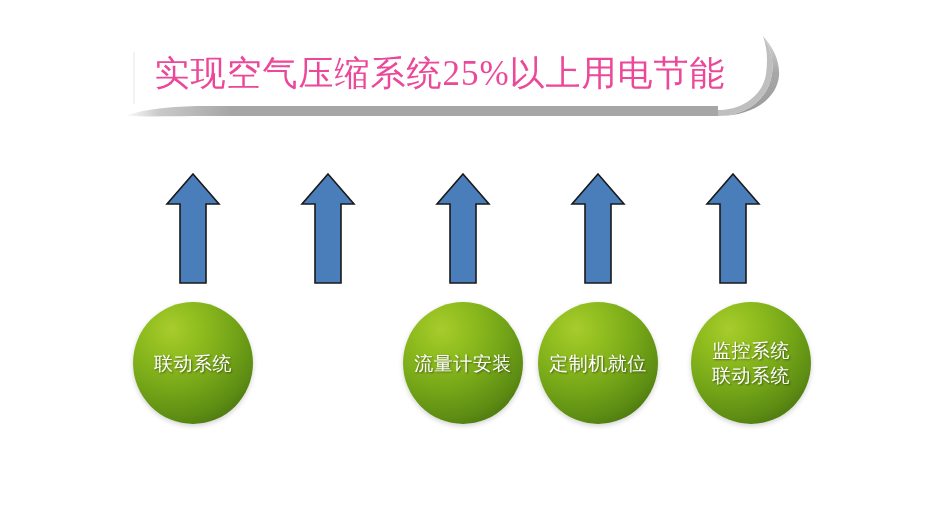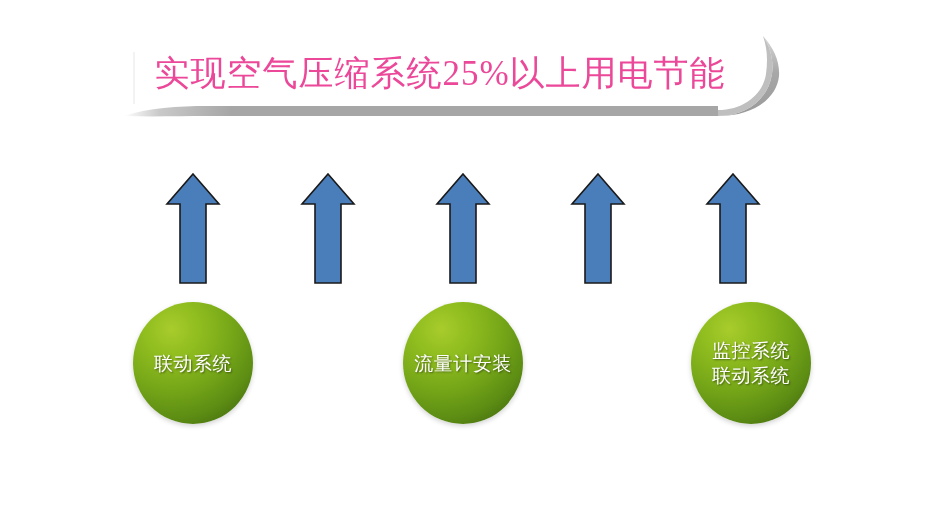--- a/index.html
+++ b/index.html
@@ -142,18 +142,21 @@
       <polygon points="28,2 54,32 41,32 41,111 15,111 15,32 2,32" fill="#4a7ebb" stroke="#1a1a1a" stroke-width="1.6" stroke-linejoin="miter"></polygon>
     </svg>
   </div>
 
   <div class="node" style="left:133px">
     <span class="node-label">联动系统</span>
   </div>
   <div class="node" style="left:403px">
     <span class="node-label">流量计安装</span>
   </div>
+  <div class="node" style="left:538px">
+    <span class="node-label">定制机就位</span>
+  </div>
   <div class="node" style="left:691px">
     <span class="node-label">监控系统
 联动系统</span>
   </div>
 
 </div>
 
 </body></html>

